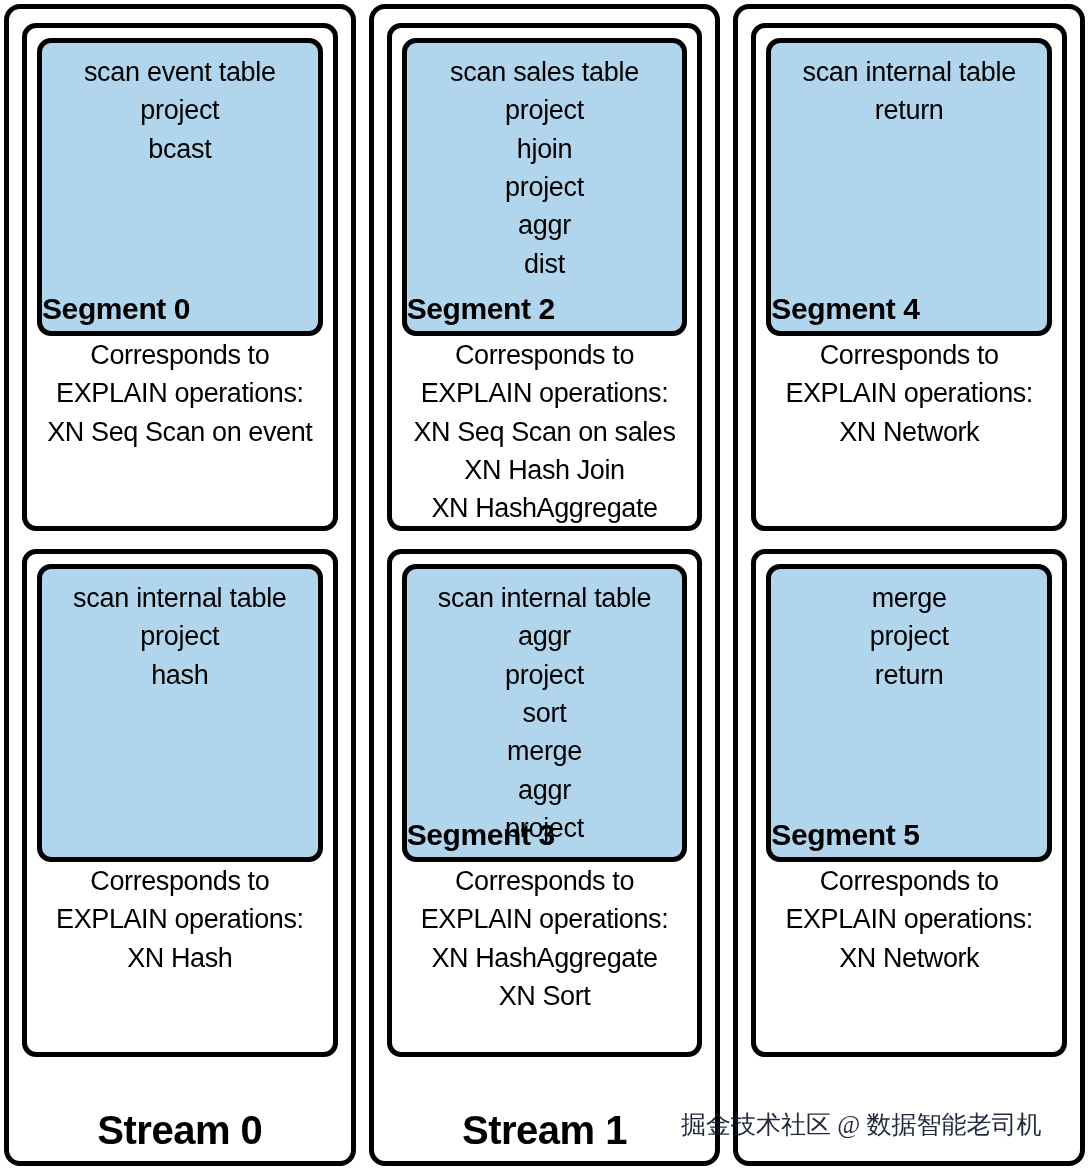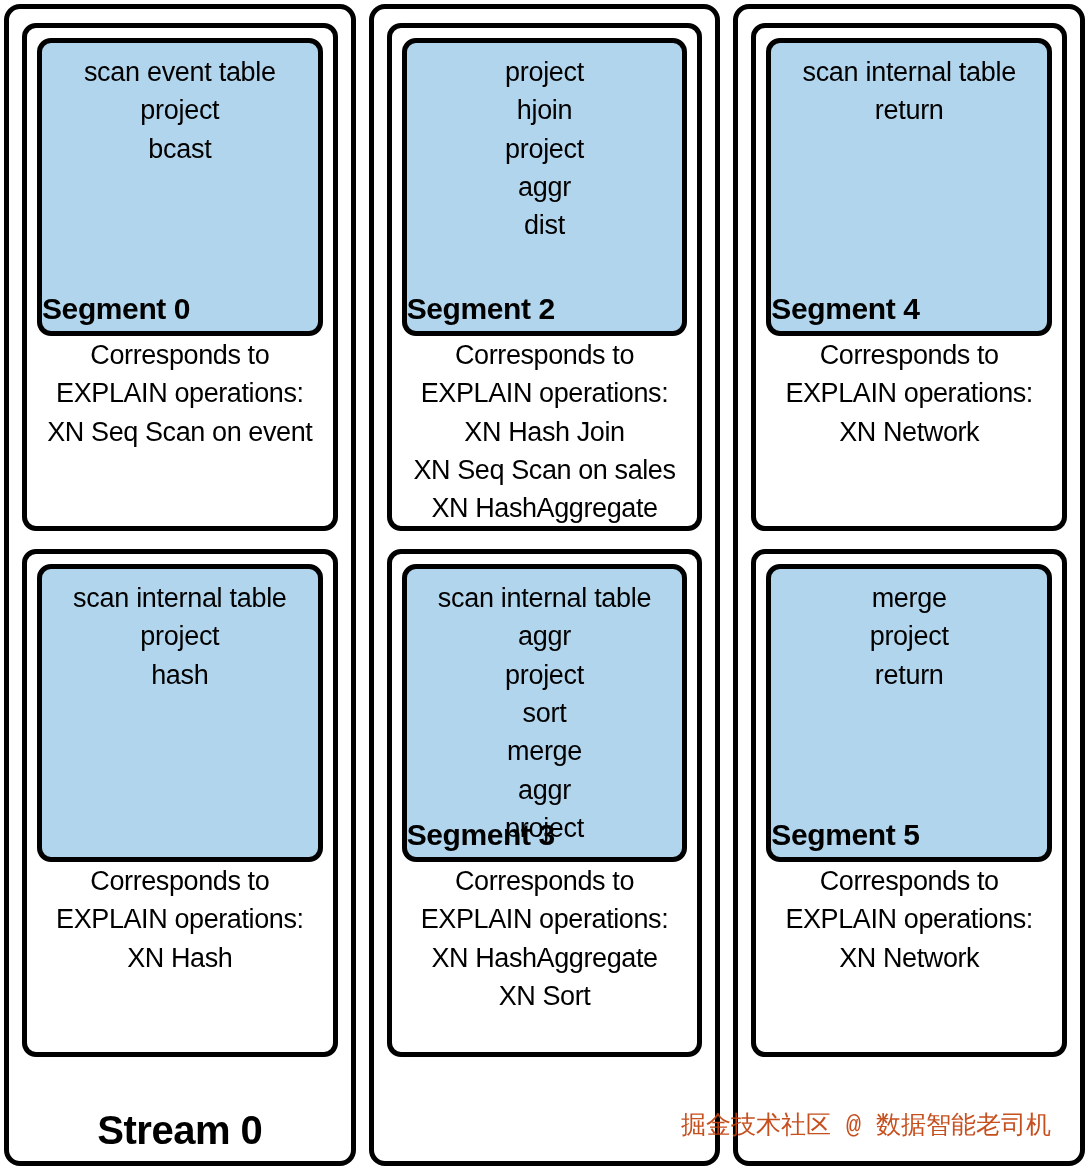--- a/index.html
+++ b/index.html
@@ -120,24 +120,24 @@
     letter-spacing: -0.5px;
     padding-bottom: 2px;
   }
 
   
   #watermark {
     position: absolute;
     left: 681px;
     top: 1108px;
     font-size: 25px;
-    color: #c2410c;
+    color: #0f172a;
     opacity: 0.92;
     white-space: nowrap;
-    font-family: Liberation Mono, monospace;
+    font-family: Liberation Serif, serif;
     pointer-events: none;
   }
 </style>
 </head>
 <body>
 
 <div id="diagram">
 
   <div class="stream">
 
@@ -173,33 +173,34 @@
     </div>
 
     <div class="stream-label">Stream 0</div>
   </div>
 
   <div class="stream">
 
     <div class="segment-card">
       <div class="op-box">
         <div class="op-list">
+          <div class="op-line">scan sales table</div>
           <div class="op-line">project</div>
           <div class="op-line">hjoin</div>
           <div class="op-line">project</div>
           <div class="op-line">aggr</div>
           <div class="op-line">dist</div>
         </div>
         <div class="segment-label">Segment 2</div>
       </div>
       <div class="explain">
         <div class="explain-line">Corresponds to</div>
         <div class="explain-line">EXPLAIN operations:</div>
+        <div class="explain-line">XN Seq Scan on sales</div>
         <div class="explain-line">XN Hash Join</div>
-        <div class="explain-line">XN Seq Scan on sales</div>
         <div class="explain-line">XN HashAggregate</div>
       </div>
     </div>
 
     <div class="segment-card bottom">
       <div class="op-box">
         <div class="op-list">
           <div class="op-line">scan internal table</div>
           <div class="op-line">aggr</div>
           <div class="op-line">project</div>
@@ -211,20 +212,21 @@
         <div class="segment-label">Segment 3</div>
       </div>
       <div class="explain">
         <div class="explain-line">Corresponds to</div>
         <div class="explain-line">EXPLAIN operations:</div>
         <div class="explain-line">XN HashAggregate</div>
         <div class="explain-line">XN Sort</div>
       </div>
     </div>
 
+    <div class="stream-label">Stream 1</div>
   </div>
 
   <div class="stream">
 
     <div class="segment-card">
       <div class="op-box">
         <div class="op-list">
           <div class="op-line">scan internal table</div>
           <div class="op-line">return</div>
         </div>

